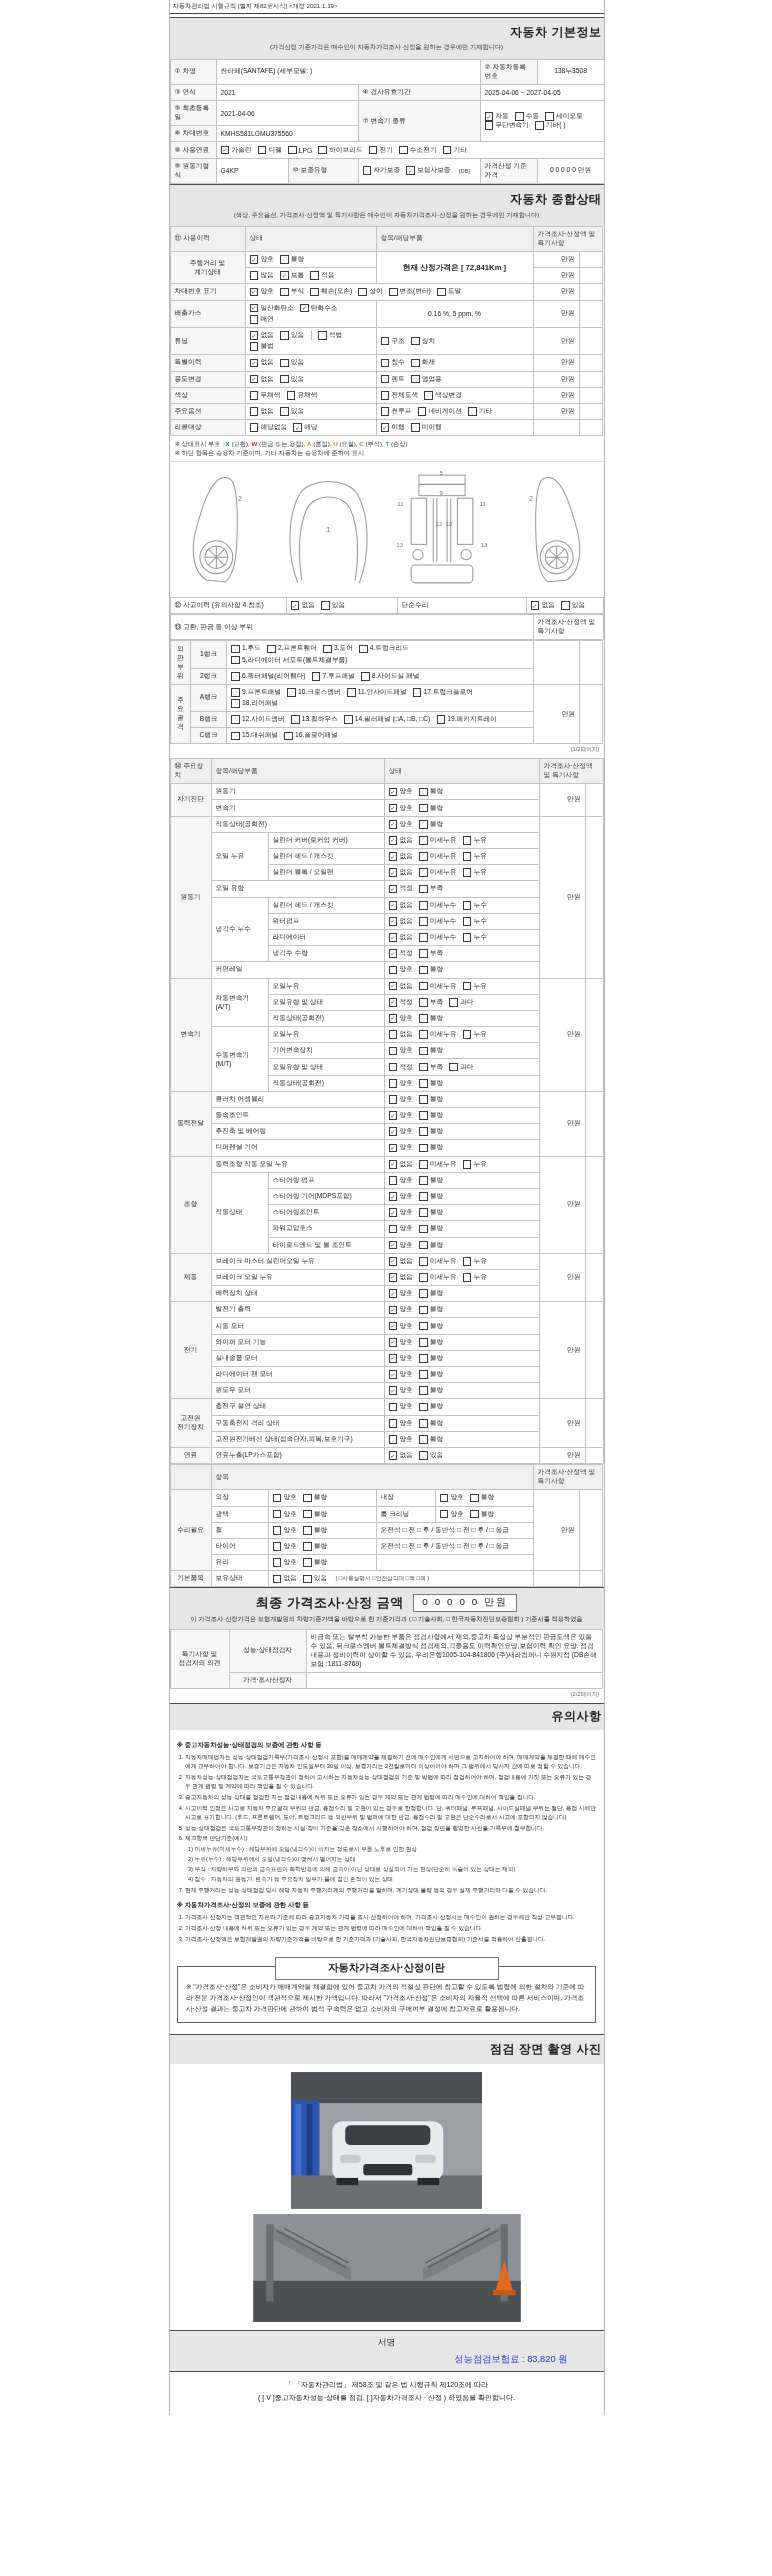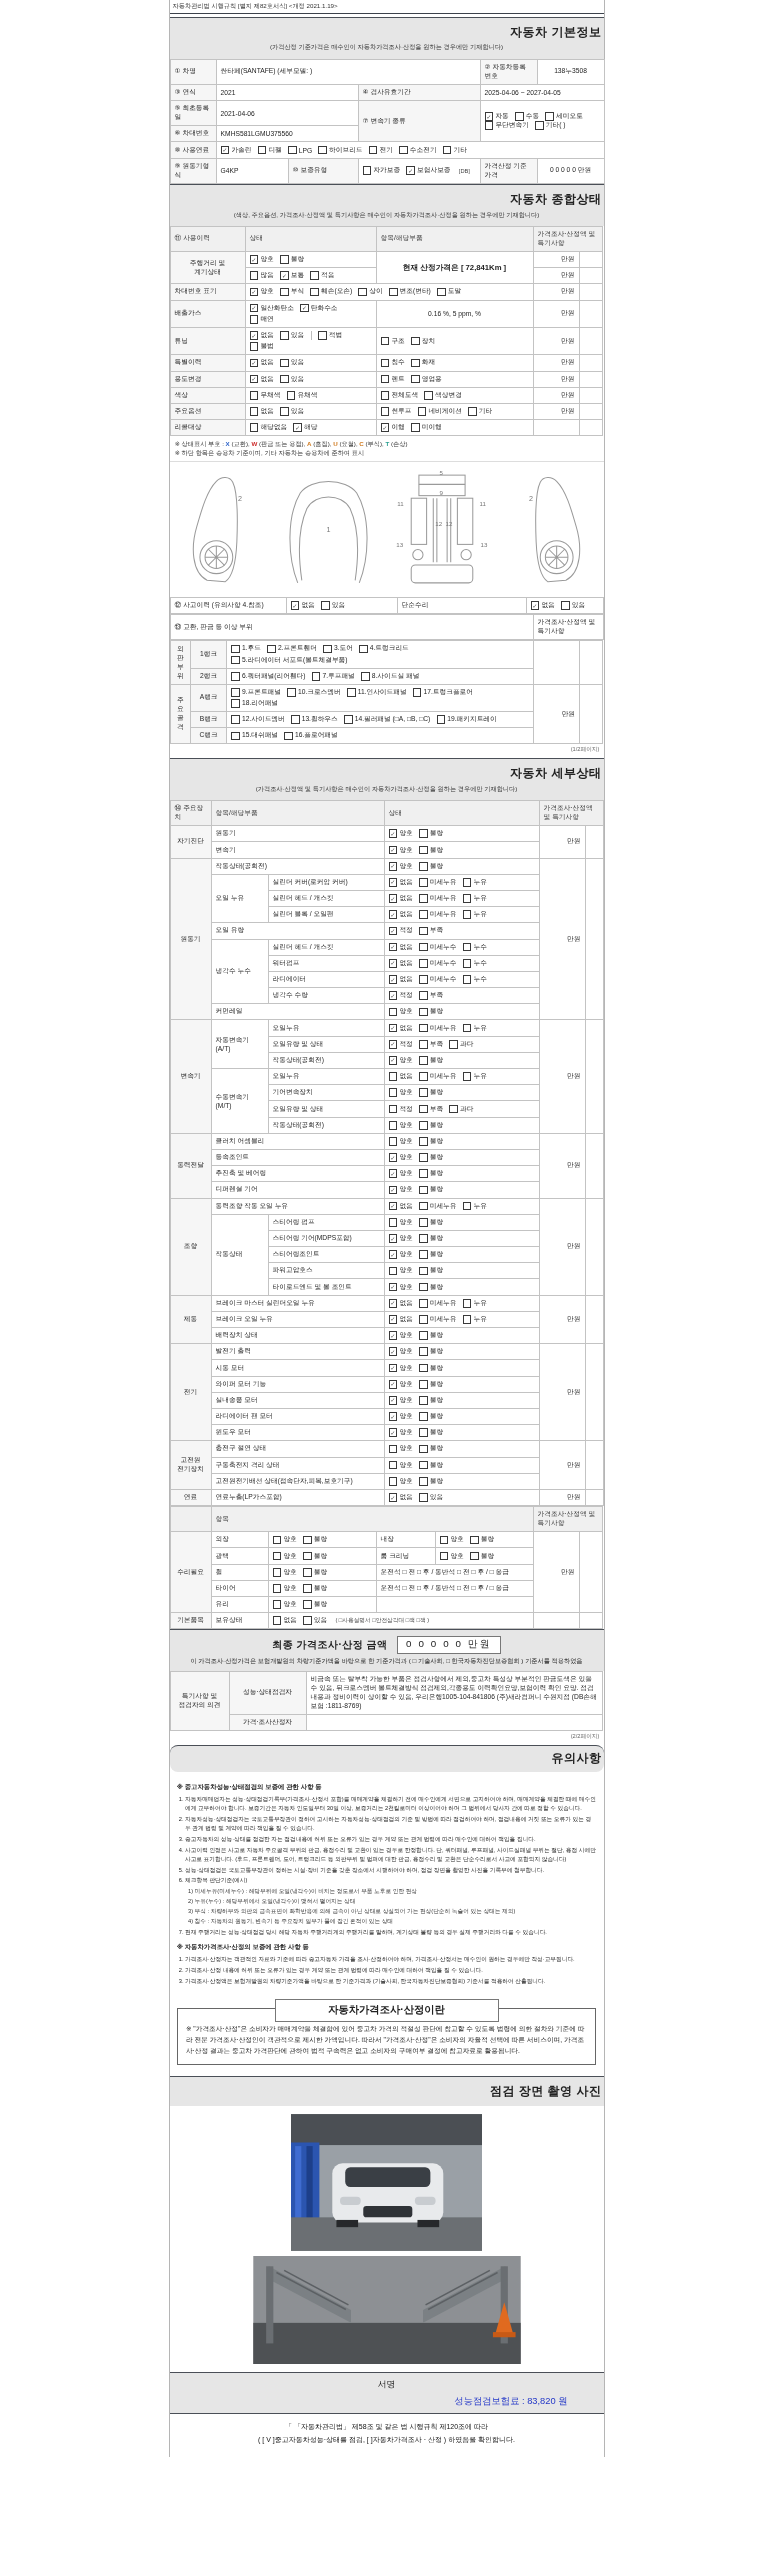--- a/index.html
+++ b/index.html
@@ -8,21 +8,21 @@
   .topstrip{font-size:6.2px;color:#333;padding:2.1px 3.1px 1.5px 3.1px;}
   .toprule{height:1.5px;background:#3c424c;margin:0 0 2.6px 0;}
   .band{background:#3f4550;color:#fff;position:relative;padding:9.3px 0 7.2px 0;text-align:center;}
   .band .t1{font-size:16px;font-weight:bold;letter-spacing:1px;}
   .band .t2{font-size:9.8px;font-weight:bold;margin-top:3.1px;}
   .band .t3{font-size:6.2px;color:#d8dbe0;margin-top:2.1px;}
   .band .docno{position:absolute;left:5.2px;bottom:3.1px;font-size:7.7px;font-weight:bold;}
   .sec{background:#e6e6e6;text-align:center;padding:6.2px 2.1px;border-top:1.5px solid #4a4f57;}
   .sec .st{font-size:12px;font-weight:bold;letter-spacing:0.5px;text-align:right;}
   .sec .sn{font-size:6.2px;color:#333;margin-top:2.6px;}
-  .sec.mini{padding:4.6px 2.1px;border-radius:8px;}
+  .sec.mini{padding:4.6px 2.1px;}
   table.ftable{border-collapse:collapse;width:433px;table-layout:fixed;font-size:6.7px;}
   table.ftable td{border:0.5px solid #c3c3c3;padding:3.1px 4.1px;vertical-align:middle;overflow:hidden;}
   table.ftable{border-bottom:1px solid #4a4f57;}
   td.lb{background:#f6f6f6;}
   td.hd{background:#f0f0f0;color:#333;}
   td.ct{text-align:center;}
   td.pr{text-align:right;padding-right:5.2px;}
   td.tl{border-left:1px solid #5a5f66;}
   td.vert{text-align:center;white-space:pre-line;background:#f6f6f6;}
   td.wrap span{white-space:normal;}
@@ -32,21 +32,21 @@
   .cb{display:inline-flex;align-items:center;margin-right:6.2px;white-space:nowrap;}
   .cb .bx{width:6.7px;height:6.7px;border:1px solid #3a3a3a;background:#fff;display:inline-flex;align-items:center;justify-content:center;font-size:5.7px;font-weight:bold;margin-right:2.1px;color:#111;}
   .cbdiv{display:inline-block;width:0.5px;height:9.3px;background:#bdbdbd;margin:0 6.2px 0 1px;}
   .notes{font-size:6.2px;padding:3.6px 5.2px;color:#333;border-bottom:0.5px solid #ddd;}
   .notes .code{font-weight:bold;}
   .c-x{color:#2b62c9;font-weight:bold}.c-w{color:#cc2a2a;font-weight:bold}.c-a{color:#d07a1e;font-weight:bold}.c-u{color:#d07a1e;font-weight:bold}.c-c{color:#d07a1e;font-weight:bold}.c-t{color:#2ba092;font-weight:bold}
   .diagrams{display:flex;justify-content:space-around;align-items:center;padding:7.2px 3.1px 9.3px 3.1px;}
   .pagemark{font-size:5.7px;color:#666;text-align:right;padding:1.5px 4.1px 4.1px 0;}
   .fprice{background:#e6e6e6;border-top:1.5px solid #4a4f57;padding:5.2px 0 4.6px 0;text-align:center;}
   .fprice .row{display:flex;justify-content:center;align-items:center;gap:9.3px;}
-  .fprice .fl{font-size:10px;font-weight:bold;letter-spacing:0.5px;}
+  .fprice .fl{font-size:13px;font-weight:bold;letter-spacing:0.5px;}
   .fprice .fv{border:0.5px solid #777;background:#fff;font-size:9.8px;padding:1.5px 8.2px;letter-spacing:2.1px;}
   .fprice .fn{font-size:6.2px;margin-top:3.6px;color:#222;}
   .noticebody{font-size:5.7px;line-height:1.55;padding:5.2px 7.2px 7.2px 7.2px;color:#222;}
   .noticebody .nh{font-size:6.4px;font-weight:bold;margin:5.2px 0 3.1px 0;}
   .noticebody .ni{margin:2.1px 0 2.1px 2.1px;text-indent:-6.2px;padding-left:6.2px;}
   .noticebody .ns{margin:1px 0 1px 11.3px;color:#333;}
   .pbox{border:1px solid #666;margin:13.4px 7.2px 10.3px 7.2px;padding:0 8.2px 8.2px 8.2px;position:relative;}
   .pbox .pbt{width:222px;margin:-10.3px auto 1px auto;background:#fff;border:0.5px solid #777;text-align:center;font-size:10.3px;font-weight:bold;padding:3.6px 0;}
   .pbox .pbb{font-size:6.7px;line-height:1.65;}
   .photos{display:flex;flex-direction:column;align-items:center;gap:5.2px;padding:8.2px 0 7.2px 0;}
@@ -728,24 +728,20 @@
                   <span>16.플로어패널</span>
                 </span>
               </div>
             </td>
           </tr>
         </tbody>
       </table>
     </div>
   <div class="pagemark">(1/2페이지)</div>
 
-  <div class="sec">
-    <div class="st">자동차 세부상태</div>
-    <div class="sn">(가격조사·산정액 및 특기사항은 매수인이 자동차가격조사·산정을 원하는 경우에만 기재합니다)</div>
-  </div>
   <div>
       <table class="ftable">
         <colgroup>
           <col style="width: 41px;">
           <col style="width: 57px;">
           <col style="width: 116px;">
           <col style="width: 155px;">
           <col style="width: 46px;">
           <col style="width: 18px;">
         </colgroup>

